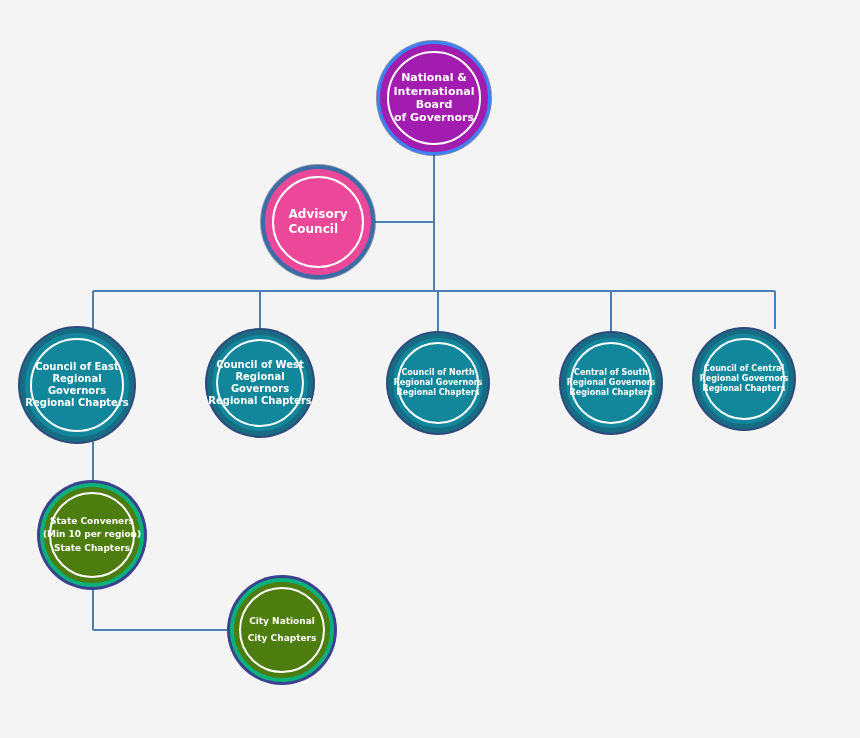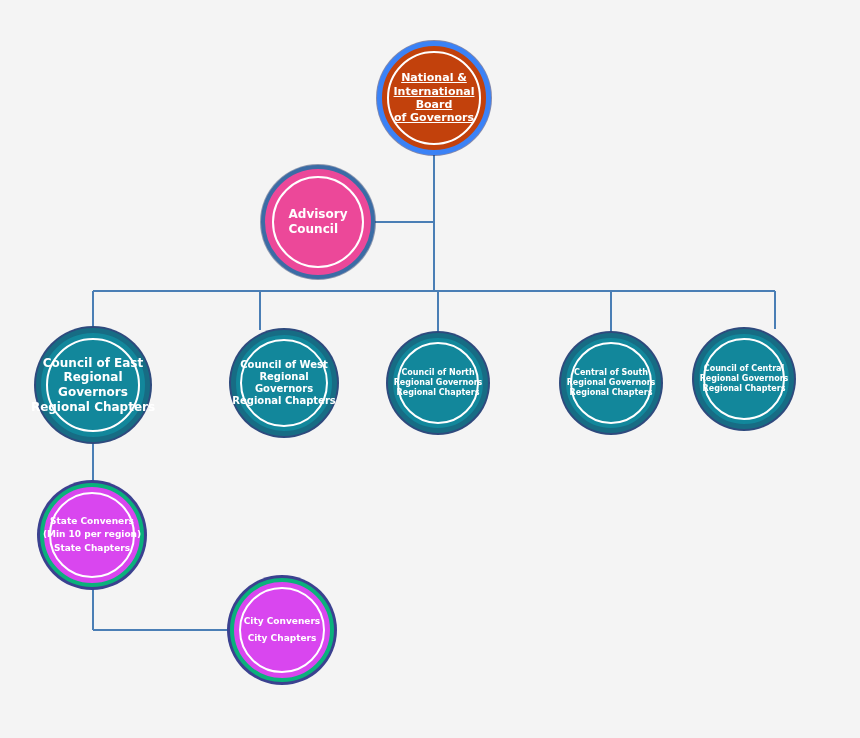--- a/index.html
+++ b/index.html
@@ -57,40 +57,39 @@
     display: block;
     font-weight: bold;
     white-space: nowrap;
   }
   .node .label .ln.it {
     font-weight: bold;
   }
 
   
   .n-board {
-    background: #c2410c;
-    border: 5px solid #3b82f6;
+    background: #a21caf;
+    border: 3px solid #3b82f6;
     box-shadow: 0 0 0 1px rgba(40,48,110,0.55);
-    text-decoration: underline;
   }
   
   .n-advisory {
     background: #ec4899;
     border: 4px solid #3b6ca5;
     box-shadow: 0 0 0 1px rgba(40,60,105,0.5);
   }
   
   .n-teal {
     background: #12879b;
     border: 5px solid #176c84;
     box-shadow: 0 0 0 2px #2e4a7d;
   }
   
   .n-green {
-    background: #d946ef;
+    background: #4d7c0f;
     border: 4px solid #0ab17b;
     box-shadow: 0 0 0 3px #3b4190;
     text-align: center;
   }
 </style>
 </head>
 <body>
 
 <div id="canvas">
 
@@ -127,31 +126,31 @@
   </div>
 
   <div class="node n-advisory" style="left:261px; top:165px; width:114px; height:114px; font-size:12px;">
     <div class="ring" style="width:92px; height:92px;"></div>
     <div class="label" style="text-align:left;">
       <span class="ln">Advisory</span>
       <span class="ln">Council</span>
     </div>
   </div>
 
-  <div class="node n-teal" style="left:36px; top:328px; width:114px; height:114px; font-size:12px;">
+  <div class="node n-teal" style="left:20px; top:328px; width:114px; height:114px; font-size:10px;">
     <div class="ring" style="width:94px; height:94px;"></div>
     <div class="label">
       <span class="ln">Council of East</span>
       <span class="ln">Regional</span>
       <span class="ln">Governors</span>
       <span class="ln it">Regional Chapters</span>
     </div>
   </div>
 
-  <div class="node n-teal" style="left:207px; top:330px; width:106px; height:106px; font-size:10px;margin-left:24px;">
+  <div class="node n-teal" style="left:207px; top:330px; width:106px; height:106px; font-size:10px;">
     <div class="ring" style="width:88px; height:88px;"></div>
     <div class="label">
       <span class="ln">Council of West</span>
       <span class="ln">Regional</span>
       <span class="ln">Governors</span>
       <span class="ln it">Regional Chapters</span>
     </div>
   </div>
 
   <div class="node n-teal" style="left:388px; top:333px; width:100px; height:100px; font-size:8px;">
@@ -186,18 +185,18 @@
     <div class="label" style="line-height:1.5;">
       <span class="ln">State Conveners</span>
       <span class="ln">(Min 10 per region)</span>
       <span class="ln">State Chapters</span>
     </div>
   </div>
 
   <div class="node n-green" style="left:230px; top:578px; width:104px; height:104px; font-size:9px;">
     <div class="ring" style="width:86px; height:86px;"></div>
     <div class="label" style="line-height:1.9;">
-      <span class="ln">City Conveners</span>
+      <span class="ln">City National</span>
       <span class="ln">City Chapters</span>
     </div>
   </div>
 
 </div>
 
 </body></html>

